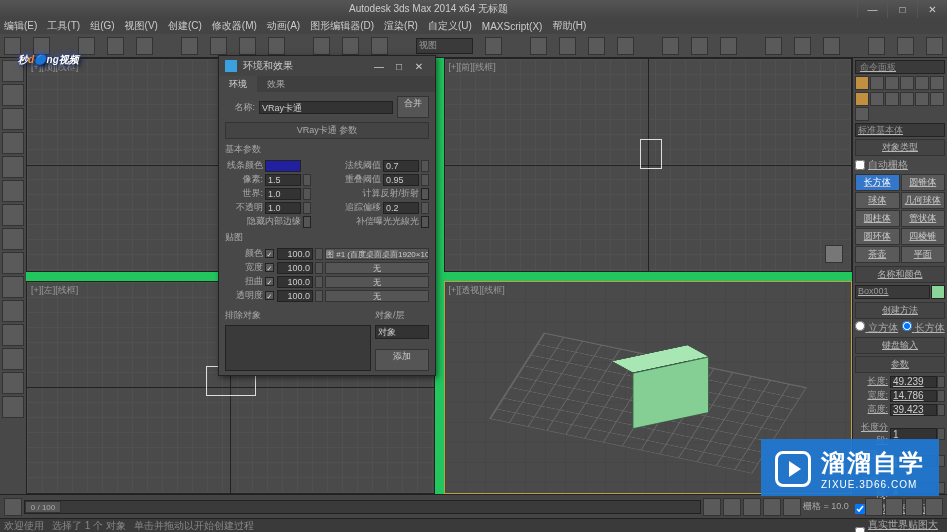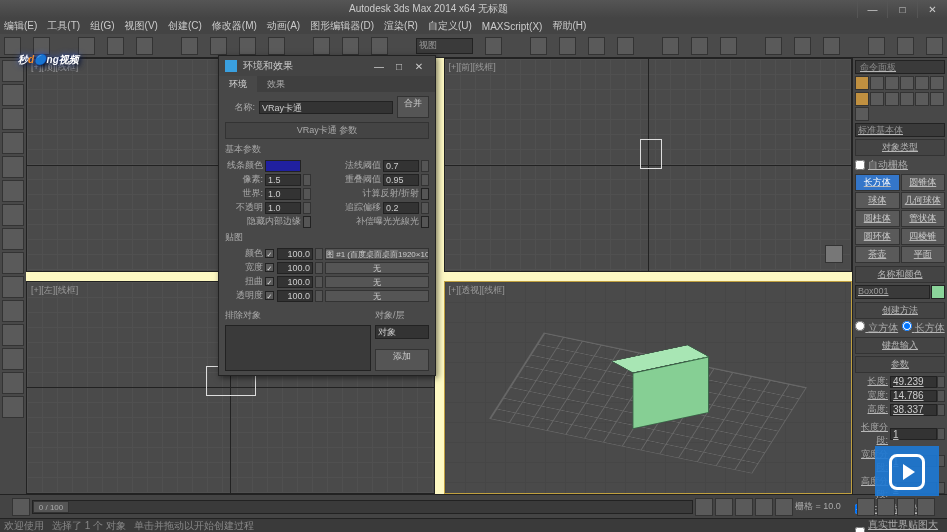--- a/index.html
+++ b/index.html
@@ -9,21 +9,21 @@
 .titlebar .ctrls { display:flex; }
 .titlebar .ctrls div { width:30px; height:18px; display:flex; align-items:center; justify-content:center; border-left:1px solid #555; }
 .menubar { height:16px; background:#444; display:flex; align-items:center; padding:0 4px; gap:10px; color:#ccc; font-size:10px; }
 .toolbar { height:24px; background:#4a4a4a; border-bottom:1px solid #222; display:flex; align-items:center; padding:0 4px; gap:12px; }
 .tbtn { width:18px; height:18px; background:#5a5a5a; border:1px solid #333; }
 .tsep { width:4px; }
 .tdrop { width:60px; height:16px; background:#3a3a3a; border:1px solid #222; font-size:9px; padding:0 2px; color:#999; }
 .main { display:flex; height:calc(532px - 18px - 16px - 24px - 24px - 14px); }
 .leftbar { width:26px; background:#484848; display:flex; flex-direction:column; gap:2px; padding:2px; }
 .lbtn { width:22px; height:22px; background:#5a5a5a; border:1px solid #333; }
-.viewarea { flex:1; position:relative; background:#fef9c3; display:grid; grid-template-columns:1fr 1fr; grid-template-rows:1fr 1fr; gap:9px; }
+.viewarea { flex:1; position:relative; background:#22c55e; display:grid; grid-template-columns:1fr 1fr; grid-template-rows:1fr 1fr; gap:9px; }
 .viewport { background:#4a4a4a; border:1px solid #222; position:relative; overflow:hidden; }
 .viewport.active { border:1px solid #c0a040; }
 .vplabel { position:absolute; top:2px; left:4px; color:#999; font-size:9px; z-index:2; }
 .grid-lines { position:absolute; inset:0; background-image:linear-gradient(#555 1px,transparent 1px),linear-gradient(90deg,#555 1px,transparent 1px); background-size:15px 15px; opacity:.6; }
 .grid-dark { position:absolute; inset:0; background-image:linear-gradient(#444 1px,transparent 1px),linear-gradient(90deg,#444 1px,transparent 1px); background-size:20px 20px; opacity:.5; }
 .axis-h { position:absolute; left:0; right:0; top:50%; height:1px; background:#222; }
 .axis-v { position:absolute; top:0; bottom:0; left:50%; width:1px; background:#222; }
 .rightpanel { width:95px; background:#484848; border-left:1px solid #222; padding:2px;text-decoration:underline; }
 .cmdbar { height:14px; background:#3a3a3a; border:1px solid #222; font-size:9px; color:#888; padding:0 4px; display:flex; align-items:center; margin-bottom:2px; }
 .iconrow { display:flex; gap:1px; margin-bottom:2px; flex-wrap:wrap; }
@@ -61,21 +61,21 @@
 .param-grid .ps { height:12px; background:#555; border:1px solid #333; }
 .param-grid .sw { height:12px; background:#2020a0; border:1px solid #222; }
 .param-grid .gw { height:12px; background:#555; border:1px solid #222; }
 .map-grid { display:grid; grid-template-columns:38px 10px 36px 8px 1fr; gap:1px 2px; align-items:center; margin-bottom:1px; }
 .map-grid label { font-size:9px; color:#aaa; text-align:right; }
 .map-grid .ck { width:9px; height:9px; background:#5a5a5a; border:1px solid #222; text-align:center; font-size:7px; line-height:9px; color:#ddd; }
 .map-grid .pv { height:12px; background:#333; border:1px solid #222; font-size:9px; color:#ccc; padding:0 2px; text-align:right; }
 .map-grid .ps { height:12px; background:#555; border:1px solid #333; }
 .map-grid .mb { height:12px; background:#555; border:1px solid #333; font-size:8px; color:#ccc; text-align:center; overflow:hidden; white-space:nowrap; }
 .exclude-box { height:46px; background:#3a3a3a; border:1px solid #222; }
-.timeline { height:24px; background:#444; border-top:1px solid #222; display:flex; align-items:center; padding:0 12px; gap:2px; }
+.timeline { height:24px; background:#444; border-top:1px solid #222; display:flex; align-items:center; padding:0 4px; gap:2px; }
 .statusbar { height:14px; background:#3a3a3a; border-top:1px solid #222; display:flex; align-items:center; padding:0 4px; font-size:9px; color:#888; gap:8px; }
 
 .wm1 { position:absolute; left:18px; top:38px; z-index:300; color:#fff; font-size:28px; font-weight:bold; font-style:italic; text-shadow:2px 2px 4px rgba(0,0,0,.8),0 0 6px rgba(50,100,255,.8); }
 .wm1 .o { color:#ff9020; }
 .wm2 { position:absolute; right:8px; bottom:36px; z-index:300; background:rgba(30,120,210,.92); padding:8px 14px 6px; display:flex; align-items:center; gap:10px; }
 .wm2 .play { width:36px; height:36px; border:3px solid #fff; border-radius:8px; display:flex; align-items:center; justify-content:center; }
 .wm2 .play::after { content:""; border-left:12px solid #fff; border-top:8px solid transparent; border-bottom:8px solid transparent; margin-left:3px; }
 .wm2 .txt { color:#fff; }
 .wm2 .big { font-size:24px; font-weight:bold; letter-spacing:2px; }
 .wm2 .sm { font-size:10px; letter-spacing:1px; }
@@ -265,21 +265,21 @@
         <div class="spin">49.239</div>
         <div class="spn"></div>
       </div>
     <div class="rfield">
         <label>宽度:</label>
         <div class="spin">14.786</div>
         <div class="spn"></div>
       </div>
     <div class="rfield">
         <label>高度:</label>
-        <div class="spin">38.337</div>
+        <div class="spin">39.423</div>
         <div class="spn"></div>
       </div>
     <div style="height:4px"></div>
     <div class="rfield">
         <label>长度分段:</label>
         <div class="spin">1</div>
         <div class="spn"></div>
       </div>
     <div class="rfield">
         <label>宽度分段:</label>
@@ -417,13 +417,17 @@
       </div>
     </div>
   </div>
 </div>
 
 <div class="wm1">
   <span>秒</span><span class="o">d</span><span class="o">🔵</span><span>ng</span><span>视频</span>
 </div>
 <div class="wm2">
   <div class="play"></div>
+  <div class="txt">
+      <div class="big">溜溜自学</div>
+      <div class="sm">ZIXUE.3D66.COM</div>
+    </div>
 </div>
 
 </body></html>

